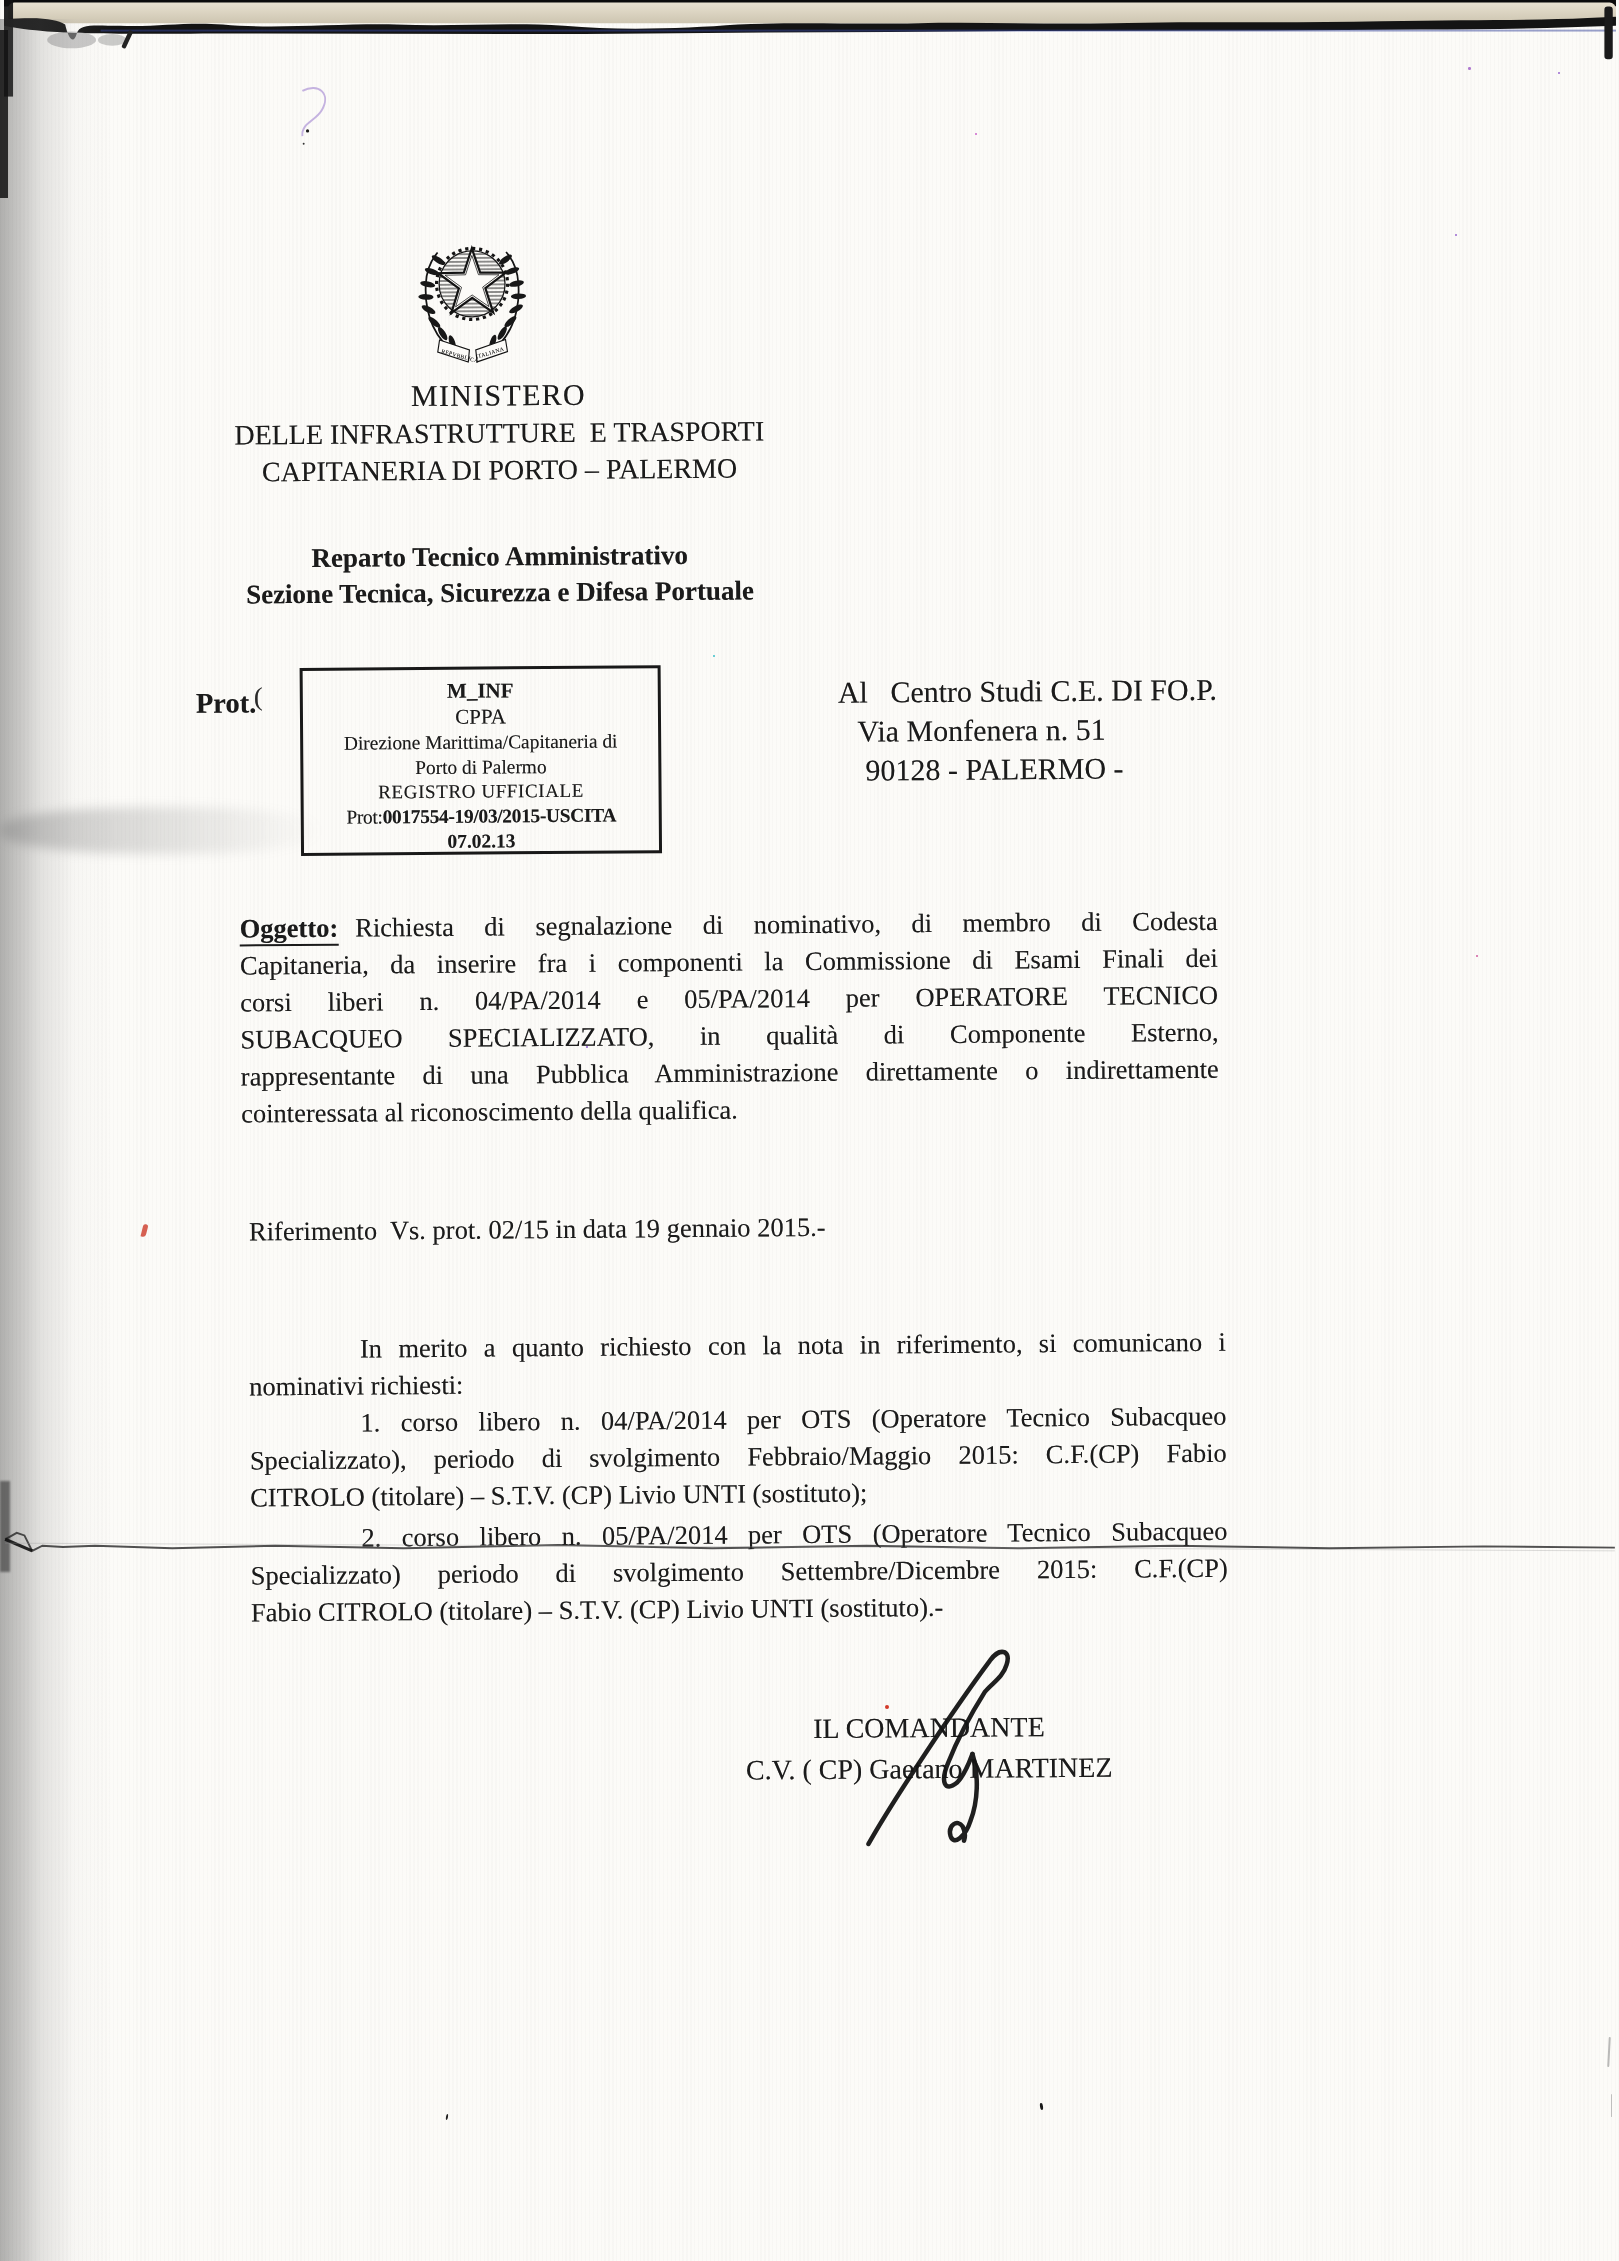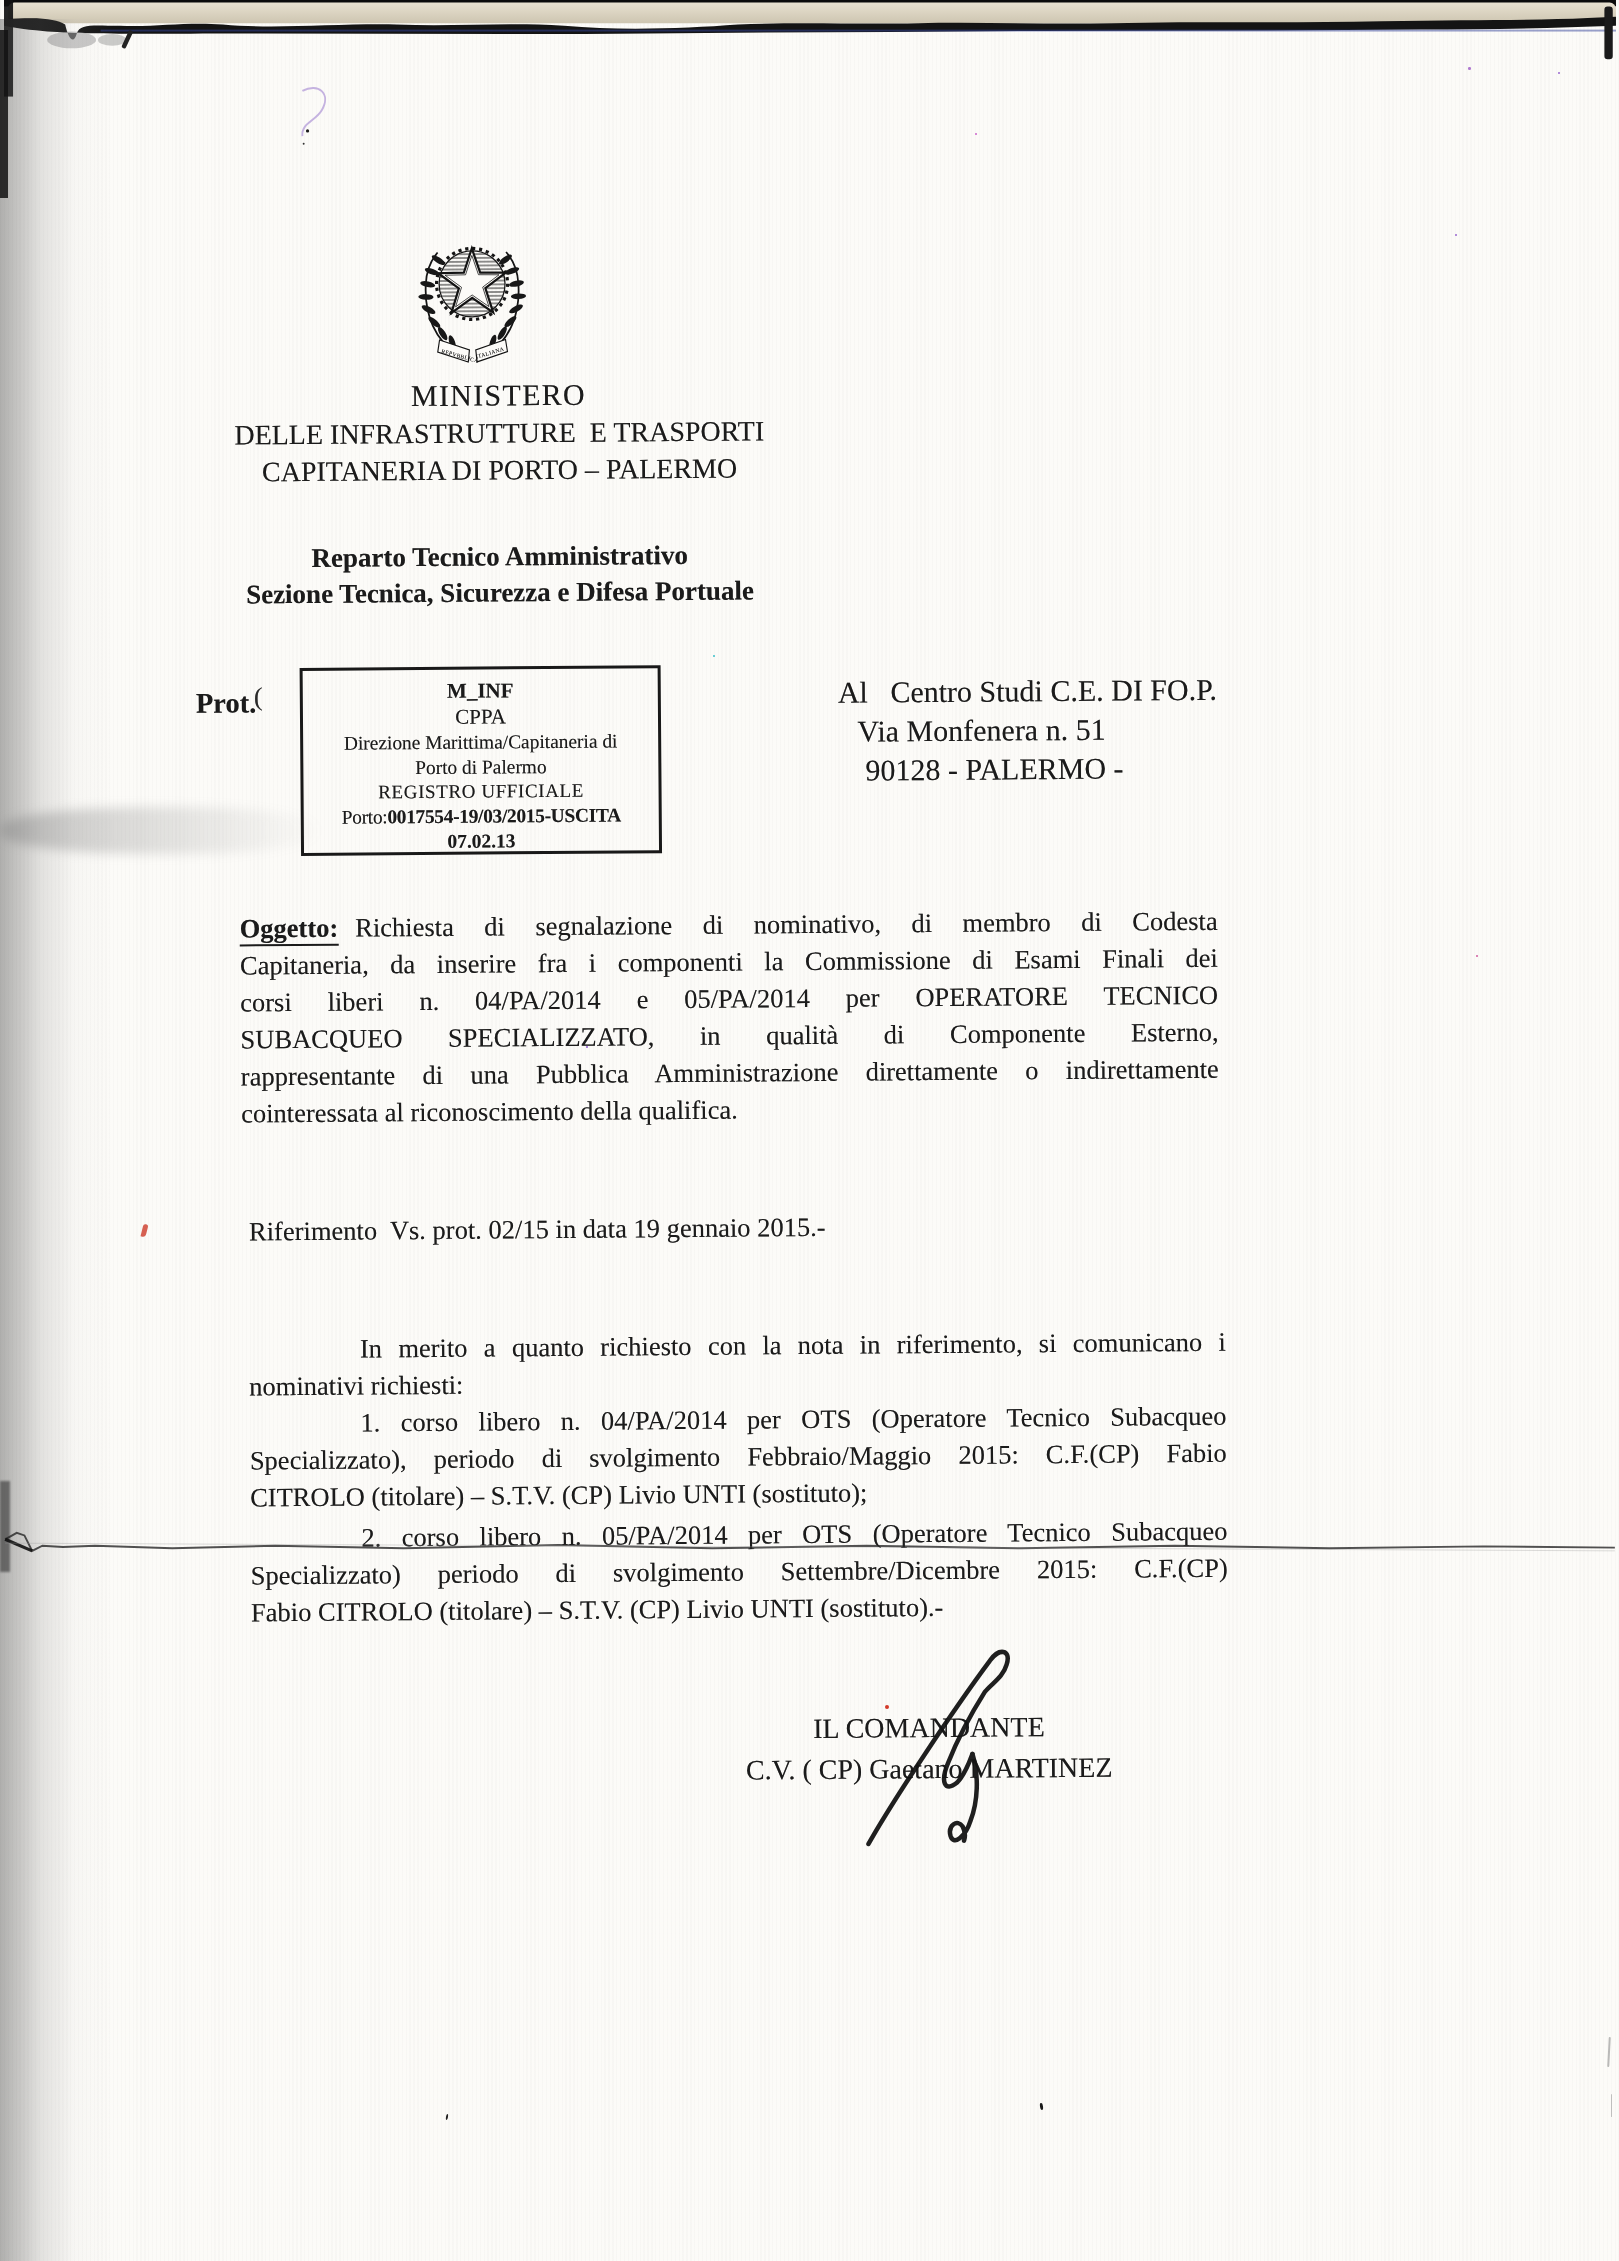--- a/index.html
+++ b/index.html
@@ -125,21 +125,21 @@
     <div class="abs center b" id="h-dep2">Sezione Tecnica, Sicurezza e Difesa Portuale</div>
 
     <div class="abs b" id="prot">Prot.</div>
     <div class="abs" id="protmark">(</div>
     <div class="abs" id="stamp">
       <div class="st1 b">M_INF</div>
       <div class="st1">CPPA</div>
       <div class="st2">Direzione Marittima/Capitaneria di</div>
       <div class="st2">Porto di Palermo</div>
       <div class="st3">REGISTRO UFFICIALE</div>
-      <div class="st4"><span>Porto:</span><span class="b">0017554-19/03/2015-USCITA</span></div>
+      <div class="st4"><span>Prot:</span><span class="b">0017554-19/03/2015-USCITA</span></div>
       <div class="st5 b">07.02.13</div>
     </div>
 
     <div class="abs" id="recipient">
       <div class="pre">Al   Centro Studi C.E. DI FO.P.</div>
       <div class="r2">Via Monfenera n. 51</div>
       <div class="r3">90128 - PALERMO -</div>
     </div>
 
     <div class="abs" id="subject">

